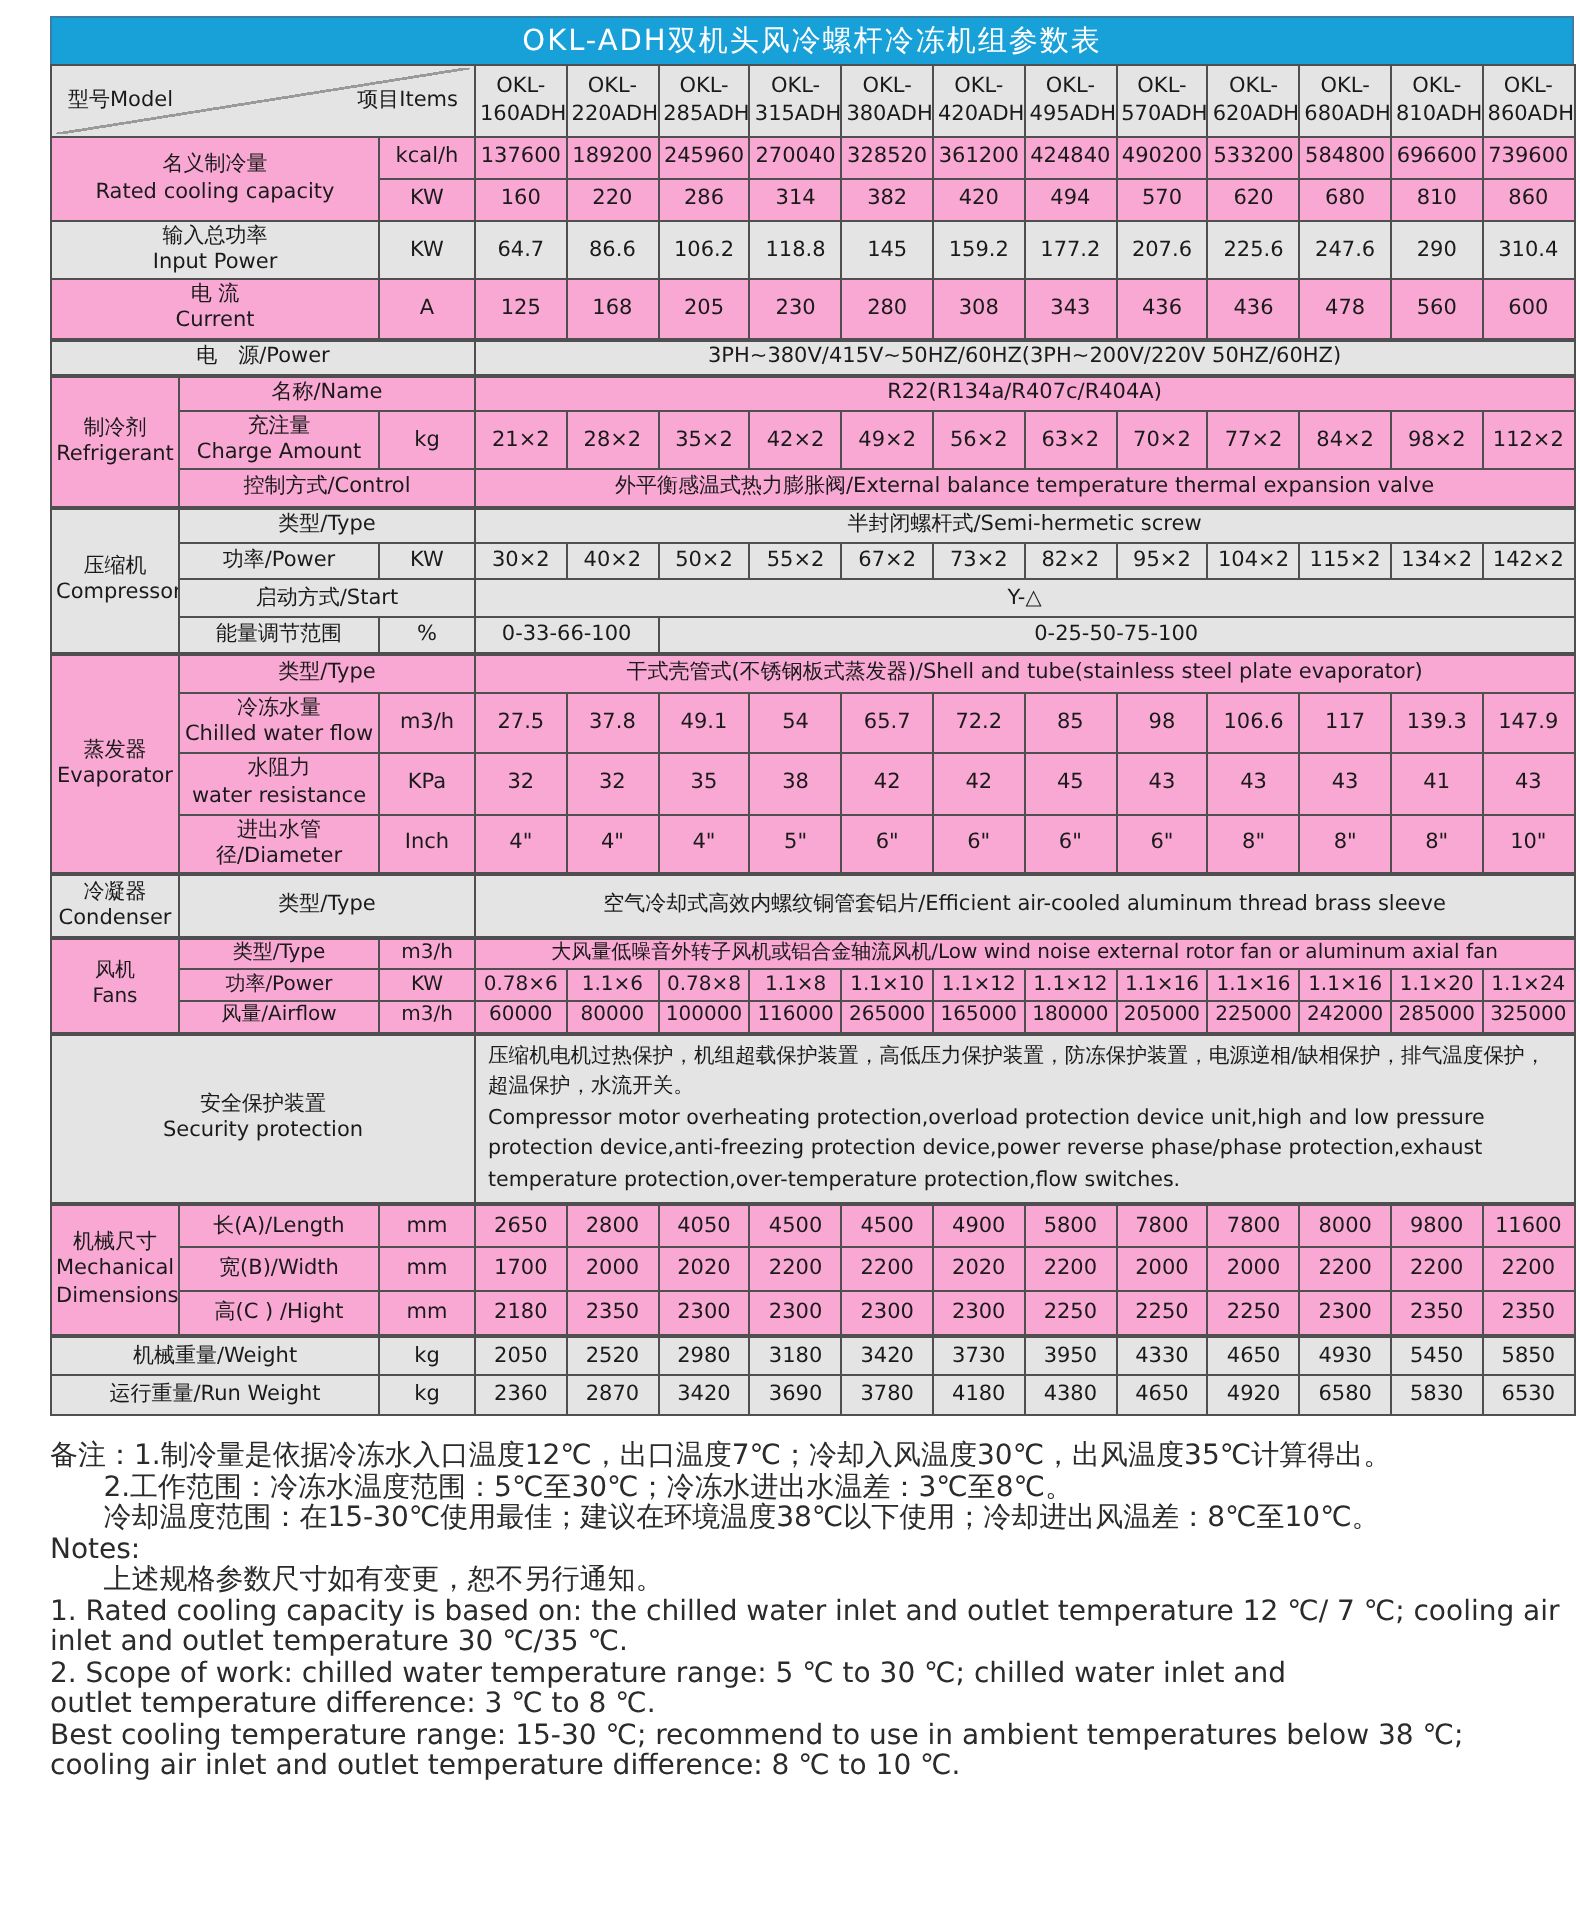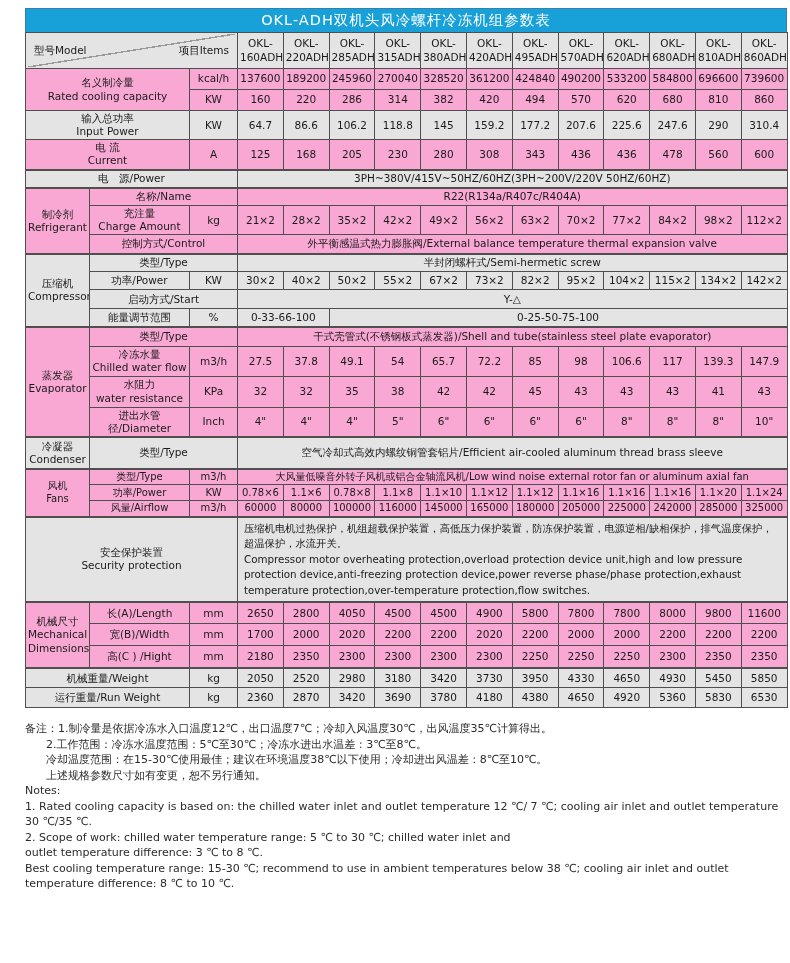--- a/index.html
+++ b/index.html
@@ -60,21 +60,21 @@
   tr.r-chilled_flow td{height:28px;}
   tr.r-water_res td{height:31px;}
   tr.r-diameter td{height:28px;}
   tr.r-cond_type td{height:32px;}
   tr.r-fan_type td,tr.r-fan_power td,tr.r-fan_airflow td{height:16px;font-size:10px;}
   tr.r-security td{height:78px;}
   tr.r-length td,tr.r-width td,tr.r-height td{height:22px;}
   tr.r-weight td,tr.r-run_weight td{height:20px;}
   
   .notes{margin-top:13px;width:758px;}
-  .note-line{font-size:11px;line-height:15.5px;color:#2b2b2b;white-space:pre-wrap;}
+  .note-line{font-size:14px;line-height:15.5px;color:#2b2b2b;white-space:pre-wrap;}
 </style>
 </head>
 <body>
 
 <div class="page">
 
 
   <div class="caption">OKL-ADH双机头风冷螺杆冷冻机组参数表</div>
 
   <table class="spec">
@@ -342,21 +342,21 @@
           <td class="v">1.1×20</td>
           <td class="v">1.1×24</td>
         </tr>
         <tr class="r-fan_airflow band-white">
           <td class="l">风量/Airflow</td>
           <td class="u">m3/h</td>
           <td class="v">60000</td>
           <td class="v">80000</td>
           <td class="v">100000</td>
           <td class="v">116000</td>
-          <td class="v">145000</td>
+          <td class="v">265000</td>
           <td class="v">165000</td>
           <td class="v">180000</td>
           <td class="v">205000</td>
           <td class="v">225000</td>
           <td class="v">242000</td>
           <td class="v">285000</td>
           <td class="v">325000</td>
         </tr>
         <tr class="r-security band-gray thick">
           <td class="l" colspan="3">安全保护装置
@@ -436,32 +436,32 @@
           <td class="u">kg</td>
           <td class="v">2360</td>
           <td class="v">2870</td>
           <td class="v">3420</td>
           <td class="v">3690</td>
           <td class="v">3780</td>
           <td class="v">4180</td>
           <td class="v">4380</td>
           <td class="v">4650</td>
           <td class="v">4920</td>
-          <td class="v">5360</td>
+          <td class="v">6580</td>
           <td class="v">5830</td>
           <td class="v">6530</td>
         </tr>
       </tbody>
   </table>
 
   <div class="notes">
       <div class="note-line">备注：1.制冷量是依据冷冻水入口温度12℃，出口温度7℃；冷却入风温度30℃，出风温度35℃计算得出。</div>
       <div class="note-line">      2.工作范围：冷冻水温度范围：5℃至30℃；冷冻水进出水温差：3℃至8℃。</div>
       <div class="note-line">      冷却温度范围：在15-30℃使用最佳；建议在环境温度38℃以下使用；冷却进出风温差：8℃至10℃。</div>
+      <div class="note-line">Notes:</div>
       <div class="note-line">      上述规格参数尺寸如有变更，恕不另行通知。</div>
-      <div class="note-line">Notes:</div>
       <div class="note-line">1. Rated cooling capacity is based on: the chilled water inlet and outlet temperature 12 ℃/ 7 ℃; cooling air inlet and outlet temperature 30 ℃/35 ℃.</div>
       <div class="note-line">2. Scope of work: chilled water temperature range: 5 ℃ to 30 ℃; chilled water inlet and</div>
       <div class="note-line">outlet temperature difference: 3 ℃ to 8 ℃.</div>
       <div class="note-line">Best cooling temperature range: 15-30 ℃; recommend to use in ambient temperatures below 38 ℃; cooling air inlet and outlet temperature difference: 8 ℃ to 10 ℃.</div>
     </div>
 
 </div>
 
 </body></html>

